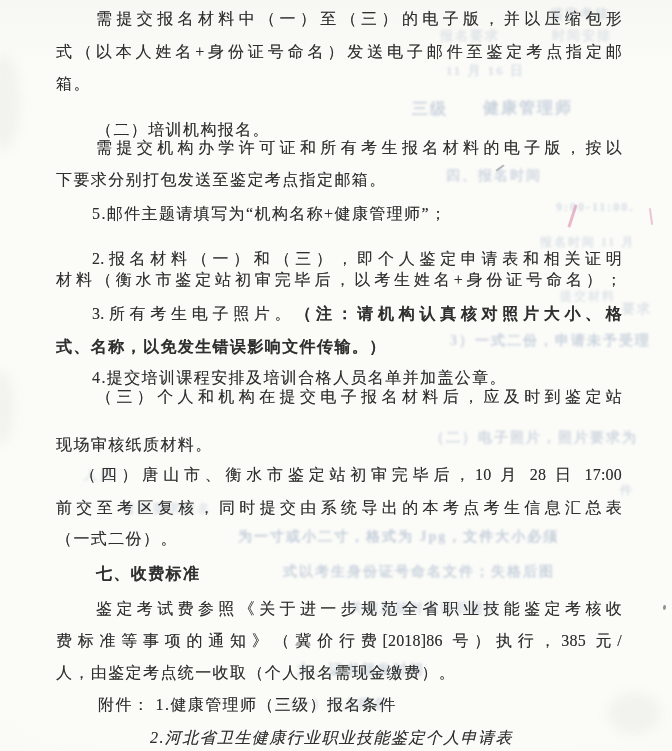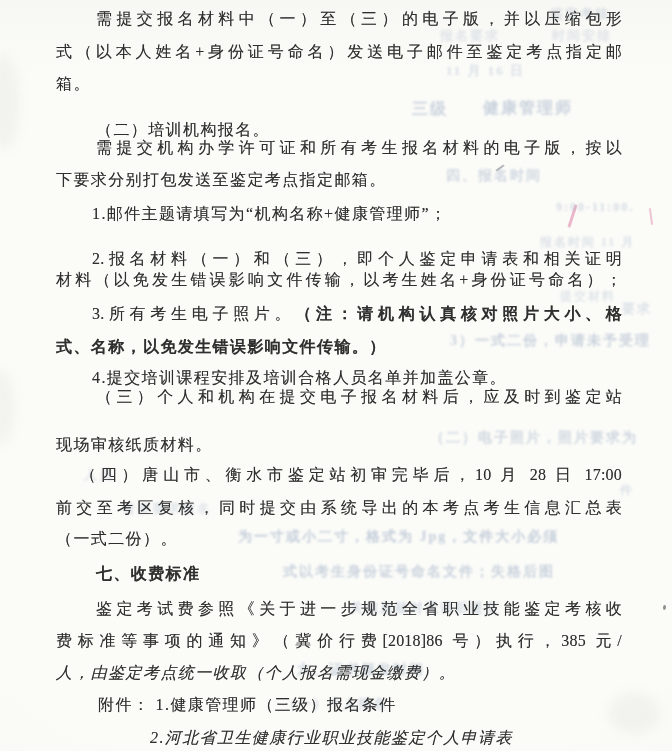--- a/index.html
+++ b/index.html
@@ -97,30 +97,30 @@
     <div class="ghost" style="left: 283px; top: 563px; font-size: 14px; opacity: 0.45;">式以考生身份证号命名文件；失格后图</div>
     <div class="ghost" style="left: 350px; top: 599px; font-size: 13px; opacity: 0.34;">关信息核对无误后提交，</div>
     <div class="ghost" style="left: 297px; top: 661px; font-size: 14px; opacity: 0.4;">六、证书颁发时间</div>
     <div class="ghost" style="left: 283px; top: 695px; font-size: 13px; opacity: 0.34;">（一）个人报名</div>
     <div class="line just" style="top: 8px; padding-left: 40px;"><span class="run">需提交报名材料中（一）至（三）的电子版，并以压缩包形</span></div>
     <div class="line just" style="top: 41px; padding-left: 0px;"><span class="run">式（以本人姓名+身份证号命名）发送电子邮件至鉴定考点指定邮</span></div>
     <div class="line" style="top: 73px; padding-left: 0px;"><span class="run">箱。</span></div>
     <div class="line" style="top: 104px; padding-left: 40px; margin-top: 15px;"><span class="run">（二）培训机构报名。</span></div>
     <div class="line just" style="top: 137px; padding-left: 40px;"><span class="run">需提交机构办学许可证和所有考生报名材料的电子版，按以</span></div>
     <div class="line" style="top: 169px; padding-left: 0px;"><span class="run">下要求分别打包发送至鉴定考点指定邮箱。</span></div>
-    <div class="line" style="top: 203px; padding-left: 36px;"><span class="run">1.邮件主题请填写为“机构名称+健康管理师”；</span></div>
+    <div class="line" style="top: 203px; padding-left: 36px;"><span class="run">5.邮件主题请填写为“机构名称+健康管理师”；</span></div>
     <div class="line just" style="top: 248px; padding-left: 36px;"><span class="run">2.报名材料（一）和（三），即个人鉴定申请表和相关证明</span></div>
-    <div class="line just" style="top: 269px; padding-left: 0px;"><span class="run">材料（以免发生错误影响文件传输，以考生姓名+身份证号命名）；</span></div>
+    <div class="line just" style="top: 269px; padding-left: 0px;"><span class="run">材料（衡水市鉴定站初审完毕后，以考生姓名+身份证号命名）；</span></div>
     <div class="line just" style="top: 303px; padding-left: 36px;"><span class="run">3.所有考生电子照片。</span><span class="run bold">（注：请机构认真核对照片大小、格</span></div>
     <div class="line" style="top: 336px; padding-left: 0px;"><span class="run bold">式、名称，以免发生错误影响文件传输。）</span></div>
     <div class="line" style="top: 367px; padding-left: 36px;"><span class="run">4.提交培训课程安排及培训合格人员名单并加盖公章。</span></div>
     <div class="line just" style="top: 386px; padding-left: 40px; font-family: Liberation Serif, serif;"><span class="run">（三）个人和机构在提交电子报名材料后，应及时到鉴定站</span></div>
     <div class="line" style="top: 434px; padding-left: 0px;"><span class="run">现场审核纸质材料。</span></div>
     <div class="line just" style="top: 464px; padding-left: 24px;"><span class="run">（四）唐山市、衡水市鉴定站初审完毕后，10 月 28 日 17:00</span></div>
     <div class="line just" style="top: 497px; padding-left: 0px;"><span class="run">前交至考区复核，同时提交由系统导出的本考点考生信息汇总表</span></div>
     <div class="line" style="top: 528px; padding-left: 0px;"><span class="run">（一式二份）。</span></div>
     <div class="line just" style="top: 598px; padding-left: 40px;"><span class="run">鉴定考试费参照《关于进一步规范全省职业技能鉴定考核收</span></div>
     <div class="line" style="top: 563px; padding-left: 40px;"><span class="run bold">七、收费标准</span></div>
     <div class="line just" style="top: 630px; padding-left: 0px;"><span class="run">费标准等事项的通知》（冀价行费[2018]86 号）执行，385 元/</span></div>
-    <div class="line" style="top: 662px; padding-left: 0px; font-style: italic;"><span class="run">人，由鉴定考点统一收取（个人报名需现金缴费）。</span></div>
+    <div class="line" style="top: 662px; padding-left: 0px;"><span class="run">人，由鉴定考点统一收取（个人报名需现金缴费）。</span></div>
     <div class="line" style="top: 694px; padding-left: 42px;"><span class="run">附件： 1.健康管理师（三级）报名条件</span></div>
     <div class="line" style="top: 727px; padding-left: 94px; font-style: italic;"><span class="run">2.河北省卫生健康行业职业技能鉴定个人申请表</span></div>
   </div>
 
 </body></html>

